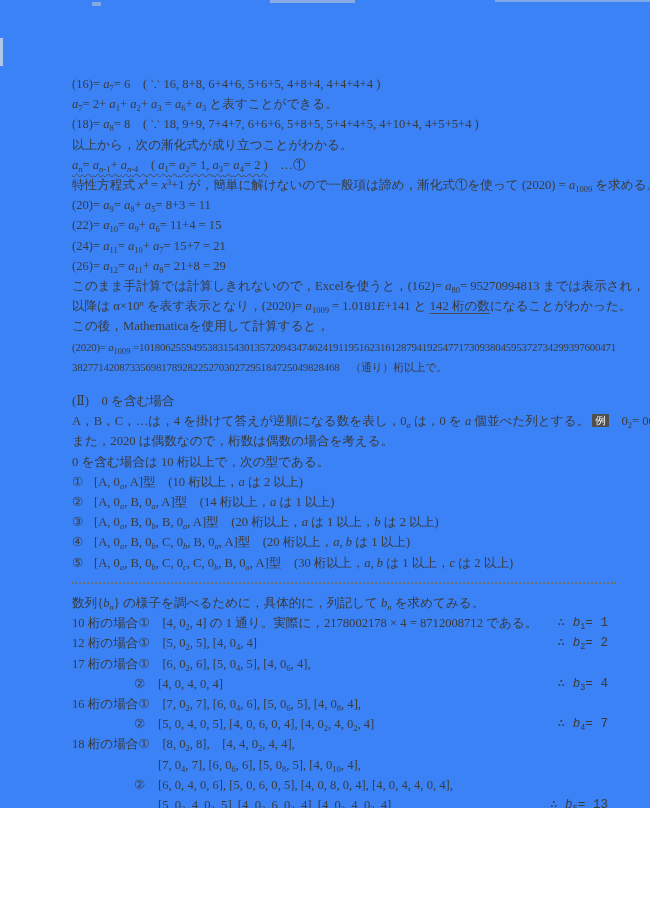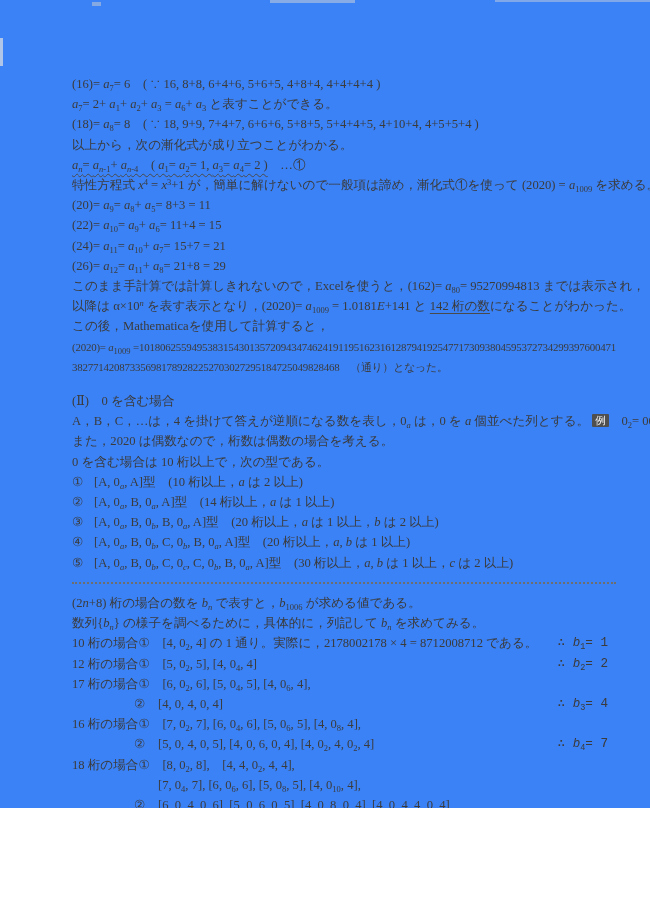--- a/index.html
+++ b/index.html
@@ -51,35 +51,34 @@
       <div class="line p"><span class="wavy"><i>a</i><sub><i>n</i></sub>= <i>a</i><sub><i>n</i>-1</sub>+ <i>a</i><sub><i>n</i>-4</sub>　( <i>a</i><sub>1</sub>= <i>a</i><sub>2</sub>= 1, <i>a</i><sub>3</sub>= <i>a</i><sub>4</sub>= 2 )</span>　…①</div>
       <div class="line p">特性方程式 <i>x</i><sup>4</sup> = <i>x</i><sup>3</sup>+1 が，簡単に解けないので一般項は諦め，漸化式①を使って (2020) = <i>a</i><sub>1009</sub> を求める。</div>
       <div class="line p">(20)= <i>a</i><sub>9</sub>= <i>a</i><sub>8</sub>+ <i>a</i><sub>5</sub>= 8+3 = 11</div>
       <div class="line p">(22)= <i>a</i><sub>10</sub>= <i>a</i><sub>9</sub>+ <i>a</i><sub>6</sub>= 11+4 = 15</div>
       <div class="line p">(24)= <i>a</i><sub>11</sub>= <i>a</i><sub>10</sub>+ <i>a</i><sub>7</sub>= 15+7 = 21</div>
       <div class="line p">(26)= <i>a</i><sub>12</sub>= <i>a</i><sub>11</sub>+ <i>a</i><sub>8</sub>= 21+8 = 29</div>
       <div class="line p">このまま手計算では計算しきれないので，Excelを使うと，(162)= <i>a</i><sub>80</sub>= 95270994813 までは表示され，</div>
       <div class="line p">以降は α×10<sup><i>n</i></sup> を表す表示となり，(2020)= <i>a</i><sub>1009</sub> = 1.0181<i>E</i>+141 と <span class="ul">142 桁の数</span>になることがわかった。</div>
       <div class="line p">この後，Mathematicaを使用して計算すると，</div>
       <div class="line p longnum">(2020)= <i>a</i><sub>1009</sub> =1018062559495383154301357209434746241911951623161287941925477173093804595372734299397600471</div>
-      <div class="line p longnum">382771420873356981789282252703027295184725049828468　（通り）となった。</div>
+      <div class="line p longnum">382771420873356981789282252703027295184725049828468　（通り）桁以上で。</div>
       <div class="line gapline"></div>
       <div class="line p">(Ⅱ)　0 を含む場合</div>
       <div class="line p">A，B，C，…は，4 を掛けて答えが逆順になる数を表し，0<sub><i>a</i></sub> は，0 を <i>a</i> 個並べた列とする。 <span class="boxed">例</span>　0<sub>2</sub>= 00</div>
       <div class="line p">また，2020 は偶数なので，桁数は偶数の場合を考える。</div>
       <div class="line p">0 を含む場合は 10 桁以上で，次の型である。</div>
       <div class="line item"><span class="marker">①</span><span class="content">[A, 0<sub><i>a</i></sub>, A]型　(10 桁以上，<i>a</i> は 2 以上)</span></div>
       <div class="line item"><span class="marker">②</span><span class="content">[A, 0<sub><i>a</i></sub>, B, 0<sub><i>a</i></sub>, A]型　(14 桁以上，<i>a</i> は 1 以上)</span></div>
       <div class="line item"><span class="marker">③</span><span class="content">[A, 0<sub><i>a</i></sub>, B, 0<sub><i>b</i></sub>, B, 0<sub><i>a</i></sub>, A]型　(20 桁以上，<i>a</i> は 1 以上，<i>b</i> は 2 以上)</span></div>
       <div class="line item"><span class="marker">④</span><span class="content">[A, 0<sub><i>a</i></sub>, B, 0<sub><i>b</i></sub>, C, 0<sub><i>b</i></sub>, B, 0<sub><i>a</i></sub>, A]型　(20 桁以上，<i>a</i>, <i>b</i> は 1 以上)</span></div>
       <div class="line item"><span class="marker">⑤</span><span class="content">[A, 0<sub><i>a</i></sub>, B, 0<sub><i>b</i></sub>, C, 0<sub><i>c</i></sub>, C, 0<sub><i>b</i></sub>, B, 0<sub><i>a</i></sub>, A]型　(30 桁以上，<i>a</i>, <i>b</i> は 1 以上，<i>c</i> は 2 以上)</span></div>
       <div class="line dotted">
         <span class="dotrule"></span>
       </div>
-      <div class="line p">(2<i>n</i>+8) 桁の場合の数を <i>b</i><sub><i>n</i></sub> で表すと，<i>b</i><sub>1006</sub> が求める値である。</div>
       <div class="line p">数列{<i>b</i><sub><i>n</i></sub>} の様子を調べるために，具体的に，列記して <i>b</i><sub><i>n</i></sub> を求めてみる。</div>
       <div class="line row">
         <span class="label">10 桁の場合</span>
         <span class="marker">①</span>
         <span class="content">[4, 0<sub>2</sub>, 4] の 1 通り。実際に，2178002178 × 4 = 8712008712 である。</span>
         <span class="right">∴ <i>b</i><sub>1</sub>= 1</span>
       </div>
       <div class="line row">
         <span class="label">12 桁の場合</span>
         <span class="marker">①</span>

